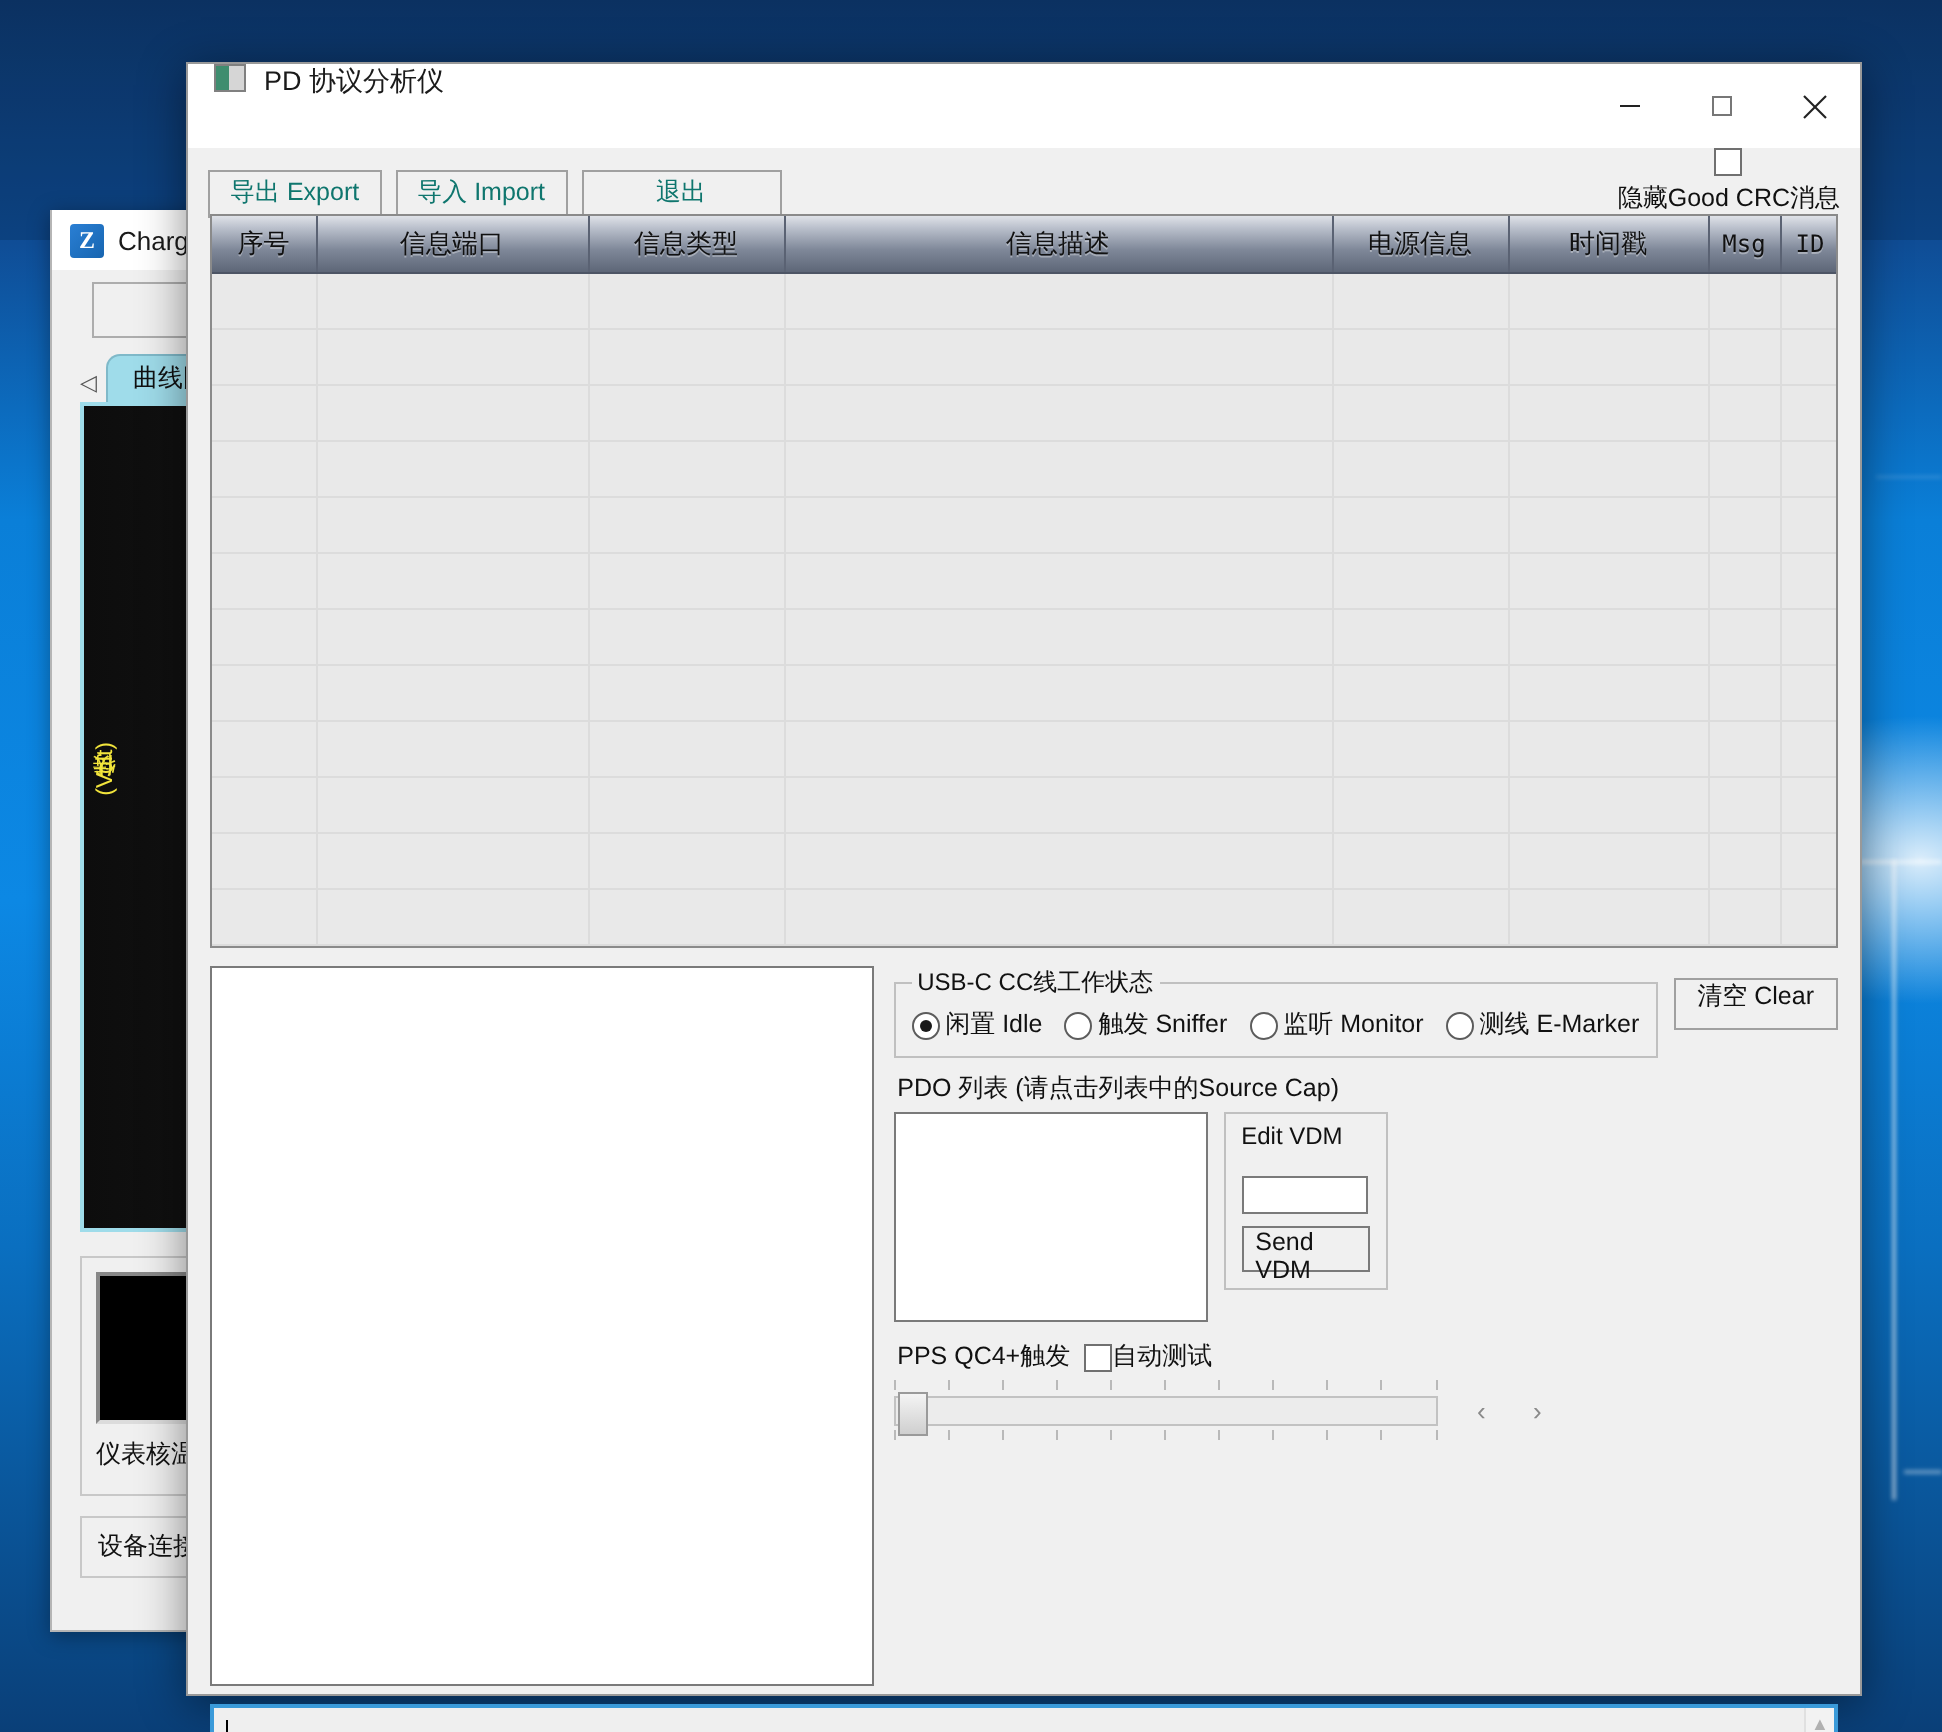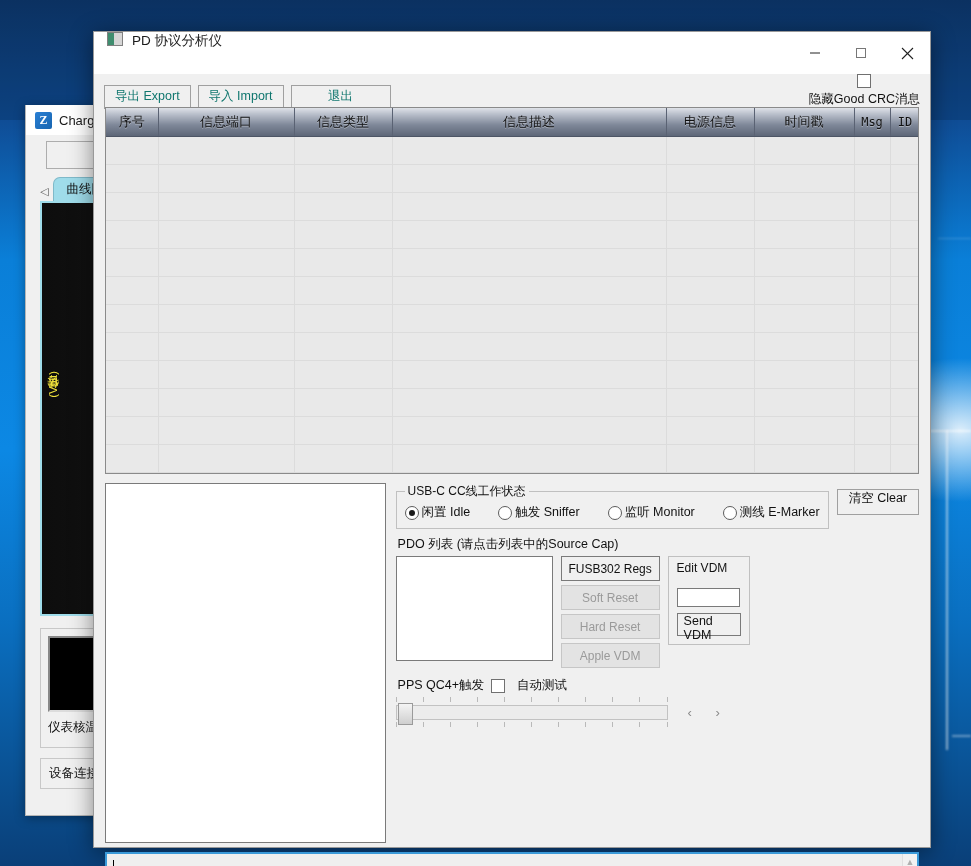--- a/index.html
+++ b/index.html
@@ -87,21 +87,21 @@
   }
   table.grid th.mono{font-family:"DejaVu Sans Mono","Liberation Mono",monospace;font-size:12px;}
   table.grid td{height:25px;border-right:1px solid #dcdcdc;border-bottom:1px solid #dcdcdc;background:#e9e9e9;}
 
   .lowerrow{display:flex;margin:9px 11px 0 11px;flex:none;gap:10px;}
   .leftpanel{width:361px;height:360px;background:#fff;border:1px solid #7a7a7a;box-sizing:border-box;}
   .rightcol{flex:1;display:flex;flex-direction:column;}
 
   fieldset.gb{border:1px solid #c0c0c0;margin:0;padding:4px 8px 7px 8px;}
   fieldset.gb legend{font-size:12px;color:#111;padding:0 3px;}
-  .radios{display:flex;align-items:center;gap:28px;font-size:12.5px;color:#111;white-space:nowrap;}
+  .radios{display:flex;align-items:center;gap:11px;font-size:12.5px;color:#111;white-space:nowrap;}
   .radio{display:flex;align-items:center;gap:3px;}
   .rdo{width:12px;height:12px;border:1px solid #5c5c5c;border-radius:50%;background:#fff;
     display:inline-flex;align-items:center;justify-content:center;flex:none;}
   .rdo.on::after{content:"";width:6px;height:6px;border-radius:50%;background:#1a1a1a;}
 
   .cc-row{display:flex;align-items:flex-start;gap:8px;}
   .clearbtn{border:1px solid #a0a0a0;background:#f0f0f0;font-size:12.5px;color:#111;
     height:24px;padding:0 11px;margin-top:6px;white-space:nowrap;}
 
   .pdolabel{font-size:12.5px;color:#111;margin:7px 0 3px 2px;}
@@ -409,36 +409,30 @@
             </label>
           </div>
         </fieldset>
         <div class="clearbtn">清空 Clear</div>
       </div>
 
       <div class="pdolabel">PDO 列表 (请点击列表中的Source Cap)</div>
 
       <div class="pdorow">
         <div class="pdolist"></div>
-        <div class="btncol">
-          <div class="gbtn enabled">FUSB302 Regs</div>
-          <div class="gbtn">Soft Reset</div>
-          <div class="gbtn">Hard Reset</div>
-          <div class="gbtn">Apple VDM</div>
-        </div>
         <div class="vdmbox">
           <div class="vdmlabel">Edit VDM</div>
           <input class="vdminput" type="text" value="" style="">
           <div class="sendvdm">Send VDM</div>
         </div>
       </div>
 
       <div class="ppsrow">
         <span>PPS QC4+触发</span>
-        <label style="display:flex;align-items:center;gap:12px;">
+        <label style="display:flex;align-items:center;gap:0;">
           <span class="cbx"></span>
           <span>自动测试</span>
         </label>
       </div>
 
       <div class="sliderzone">
         <div class="slider">
           <div class="ticks top">
             <i></i>
               <i></i>

